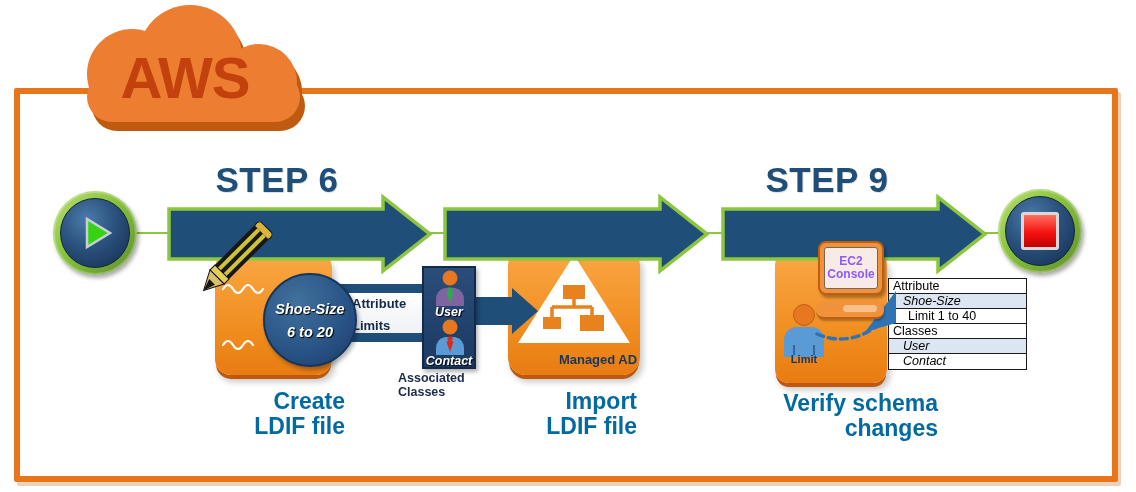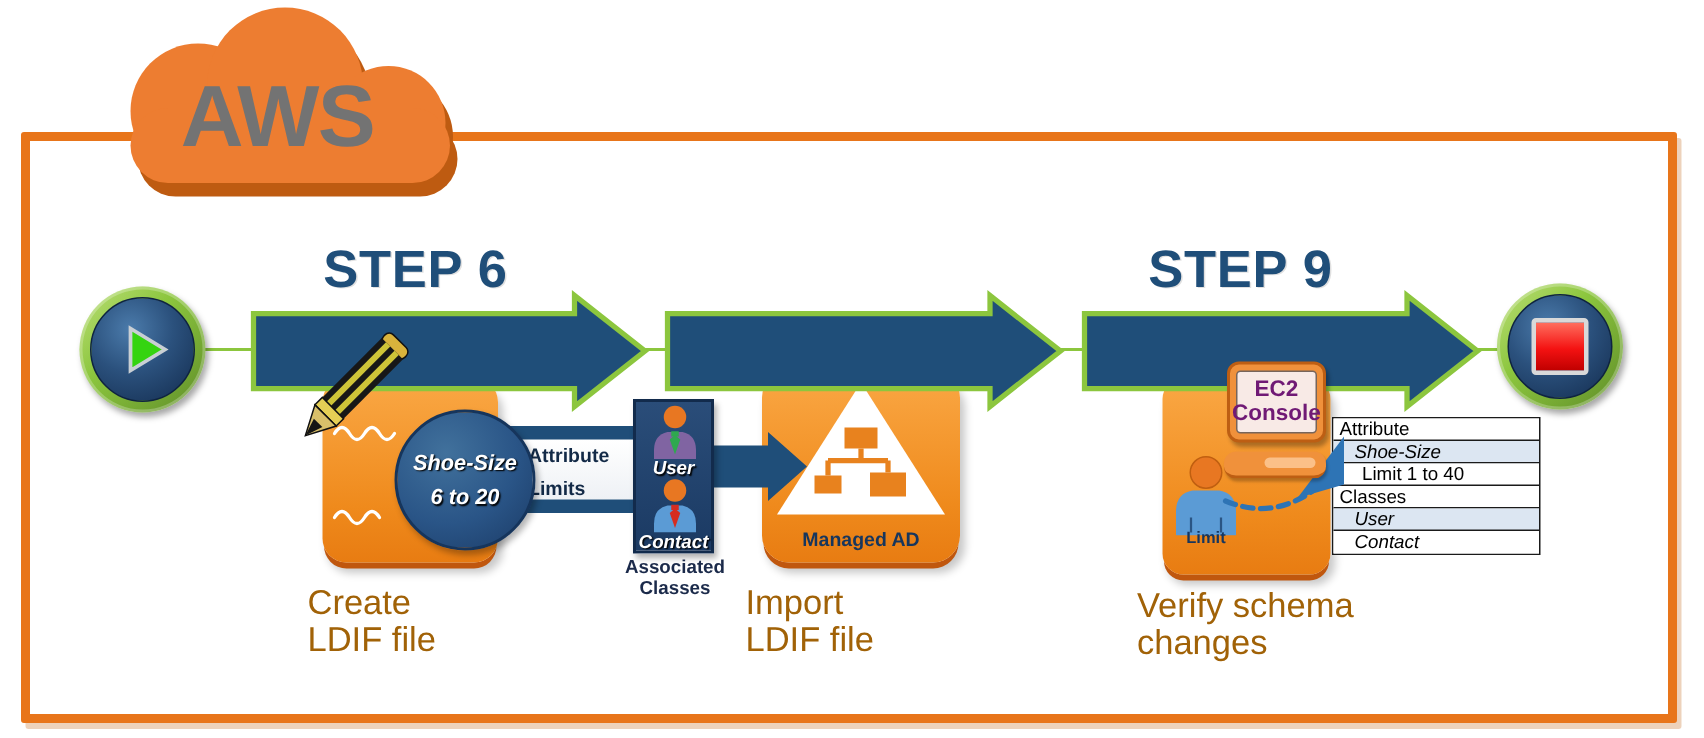--- a/index.html
+++ b/index.html
@@ -16,22 +16,22 @@
     background:#fff;
   }
   .connector{left:95px;top:232px;width:905px;height:2px;background:#8CC63E;z-index:2;}
   .arrows{left:160px;top:190px;z-index:5;}
   .step-label{
     top:160px;width:200px;text-align:center;z-index:6;
     font-size:35px;font-weight:bold;color:#1F4E79;letter-spacing:.5px;
     text-shadow:1px 1px 0 rgba(0,0,0,.12);
   }
   .caption{
-    width:140px;text-align:left;z-index:6;white-space:pre-line;
-    font-size:23px;line-height:1.07;font-weight:normal;color:#a16207;
+    width:140px;text-align:right;z-index:6;white-space:pre-line;
+    font-size:23px;line-height:1.07;font-weight:bold;color:#0369a1;
   }
   
   .media-btn{width:84px;height:84px;border-radius:50%;z-index:6;
     background:linear-gradient(135deg,#BCDf78 0%,#8CC63E 40%,#5F8D29 100%);
     box-shadow:2px 3px 4px rgba(0,0,0,.35), inset 0 0 0 2px rgba(255,255,255,.25);
     display:flex;align-items:center;justify-content:center;}
   .media-inner{width:68px;height:68px;border-radius:50%;
     background:radial-gradient(circle at 38% 30%, #4B7BAB 0%, #2B517D 45%, #132C4E 100%);
     border:1px solid #0E2340;display:flex;align-items:center;justify-content:center;}
   .stop-square{width:32px;height:32px;border-radius:3px;border:3px solid #D9D9D9;
@@ -50,55 +50,55 @@
     background:linear-gradient(180deg,#fff, #eef1f5);
     border-top:9px solid #1F4E79;border-bottom:9px solid #1F4E79;}
   .banner div{position:absolute;left:52px;font-size:13px;font-weight:bold;color:#132A47;}
   .banner .b1{top:3px;} .banner .b2{top:25px;}
   
   .classes-box{left:422px;top:266px;width:54px;height:103px;z-index:7;box-sizing:border-box;
     background:linear-gradient(180deg,#2A4D79 0%,#1B3A63 100%);
     border:2px solid #122B4C;box-shadow:2px 3px 4px rgba(0,0,0,.3);}
   .person-label{position:absolute;width:100%;text-align:center;color:#fff;
     font-weight:bold;font-style:italic;font-size:12.5px;text-shadow:1px 1px 1px #000;}
-  .assoc-caption{left:398px;top:372px;width:104px;text-align:center;z-index:7;
+  .assoc-caption{left:398px;top:372px;width:104px;text-align:left;z-index:7;
     font-size:12.5px;line-height:1.1;font-weight:bold;color:#1B2A4A;white-space:pre-line;}
   
   .managed-box{left:508px;top:247px;width:132px;height:128px;border-radius:18px;z-index:4;
     background:linear-gradient(180deg,#FAA845 0%,#EF8A1C 70%,#E87C12 100%);
     box-shadow:0 5px 0 -1px #C0570E, 3px 7px 6px rgba(0,0,0,.22);}
   .managed-label{position:absolute;bottom:8px;width:100%;text-align:center;
-    font-size:13px;font-weight:bold;color:#17365D;}
+    font-size:13px;font-weight:bold;color:#17365D;margin-left:24px;}
   
   .admin-box{left:775px;top:252px;width:112px;height:131px;border-radius:14px;z-index:4;
     background:linear-gradient(180deg,#FAA845 0%,#EF8A1C 70%,#E87C12 100%);
     box-shadow:0 5px 0 -1px #C0570E, 3px 7px 6px rgba(0,0,0,.22);}
   .monitor{left:818px;top:241px;width:66px;height:54px;z-index:7;box-sizing:border-box;
     background:#F0913B;border:2px solid #BD5E13;border-radius:8px;
     box-shadow:2px 3px 3px rgba(0,0,0,.3);}
   .screen{position:absolute;left:4px;top:4px;right:4px;bottom:4px;background:#F8EAE6;
     border:1px solid #77655B;border-radius:3px;display:flex;align-items:center;justify-content:center;
-    font-size:15px;line-height:1.08;font-weight:bold;color:#701a75;text-align:center;white-space:pre-line;}
+    font-size:12px;line-height:1.08;font-weight:bold;color:#8b5cf6;text-align:center;white-space:pre-line;}
   .keyboard{left:816px;top:301px;width:68px;height:16px;z-index:7;background:#F0913B;
     border-radius:8px;border-bottom:2px solid #BD5E13;box-shadow:1px 2px 2px rgba(0,0,0,.25);}
   .keyboard .pill{position:absolute;left:27px;top:4px;width:34px;height:7px;border-radius:4px;background:#FBC088;}
   .admin-label{left:776px;top:353px;width:56px;text-align:center;z-index:6;
     font-size:11px;font-weight:bold;color:#17365D;}
   
   .schema-table{left:888px;top:278px;width:139px;z-index:5;box-sizing:border-box;
     border:1.5px solid #1A1A1A;background:#fff;}
   .schema-row{height:15px;line-height:14px;font-size:12.5px;color:#000;
     border-bottom:1px solid #1A1A1A;box-sizing:border-box;background:#fff;}
   .schema-row:last-child{border-bottom:none;}
   .shaded{background:#DCE6F2;}
   .ind0{padding-left:4px;} .ind1{padding-left:14px;font-style:italic;} .ind2{padding-left:19px;}
   
   .cloud{left:62px;top:2px;z-index:9;}
   .aws-label{left:95px;top:44px;width:180px;text-align:center;z-index:10;
-    font-size:58px;font-weight:bold;color:#737373;letter-spacing:-1px;}
+    font-size:58px;font-weight:bold;color:#c2410c;letter-spacing:-1px;}
   .z6{z-index:6;} .z8{z-index:8;}
 </style>
 </head>
 <body>
 
 <div id="canvas">
 
   <div class="abs frame"></div>
 
   <div class="abs connector"></div>

